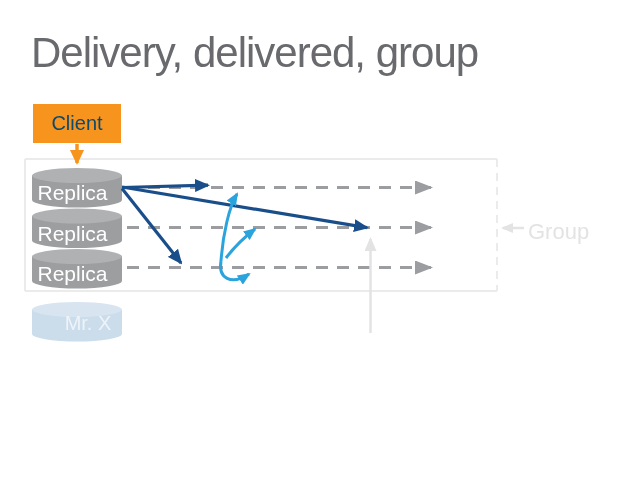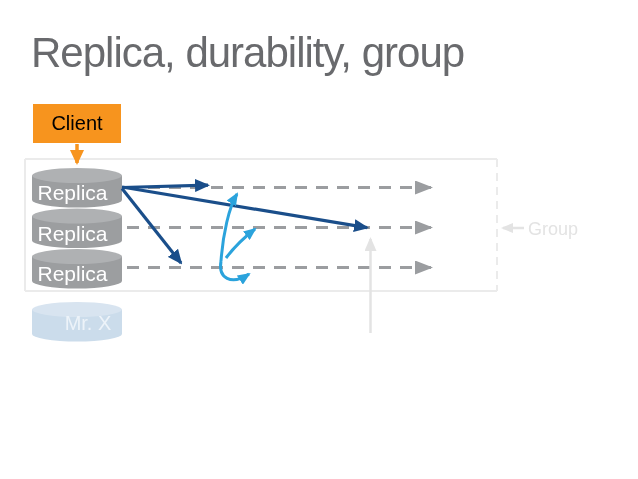--- a/index.html
+++ b/index.html
@@ -10,32 +10,32 @@
   .abs{position:absolute;}
   .title{
     left:31px;top:30px;width:560px;
     font-size:42px;line-height:46px;letter-spacing:-1px;
     color:var(--title_gray);white-space:nowrap;
   }
   .client-box{
     left:33px;top:104px;width:88px;height:39px;
     background:var(--orange);
     display:flex;align-items:center;justify-content:center;
-    color:#000000;font-size:20px;
+    color:#0c4a6e;font-size:20px;
   }
   .cyl-label{
     left:32px;width:81px;height:24px;text-align:center;
     color:#ffffff;font-size:21px;line-height:24px;
   }
   .mrx-label{
     left:32px;top:311px;width:112px;height:24px;text-align:center;
     color:#edf3f9;font-size:20px;line-height:24px;
   }
   .group-label{
-    left:528px;top:219px;font-size:18px;color:var(--faint_gray);white-space:nowrap;
+    left:528px;top:219px;font-size:22px;color:var(--faint_gray);white-space:nowrap;
   }
   .caption{
     left:199px;top:344px;width:345px;text-align:center;
     font-size:19px;color:var(--faint_gray);white-space:nowrap;
   }
   svg{position:absolute;left:0;top:0;}
 </style>
 </head>
 <body>
 
@@ -106,21 +106,21 @@
       <line x1="122" y1="188.5" x2="181" y2="263" marker-end="url(#m-navy)"></line>
     </g>
 
     <g style="stroke:var(--light_blue)" stroke-width="3" fill="none">
       <path d="M221,261 C223,234 229,207 237,194" marker-end="url(#m-blue)"></path>
       <path d="M221,261 C218,278 231,286 249,274" marker-end="url(#m-blue)"></path>
       <path d="M226,258 C235,246 246,236 255,229" marker-end="url(#m-blue)"></path>
     </g>
   </svg>
 
-  <div class="abs title">Replica, durability, group</div>
+  <div class="abs title">Delivery, delivered, group</div>
 
   <div class="abs client-box">
     <span>Client</span>
   </div>
 
   <div class="abs cyl-label" style="top:181px">Replica</div>
   <div class="abs cyl-label" style="top:221.5px">Replica</div>
   <div class="abs cyl-label" style="top:262px">Replica</div>
 
   <div class="abs mrx-label">Mr. X</div>

